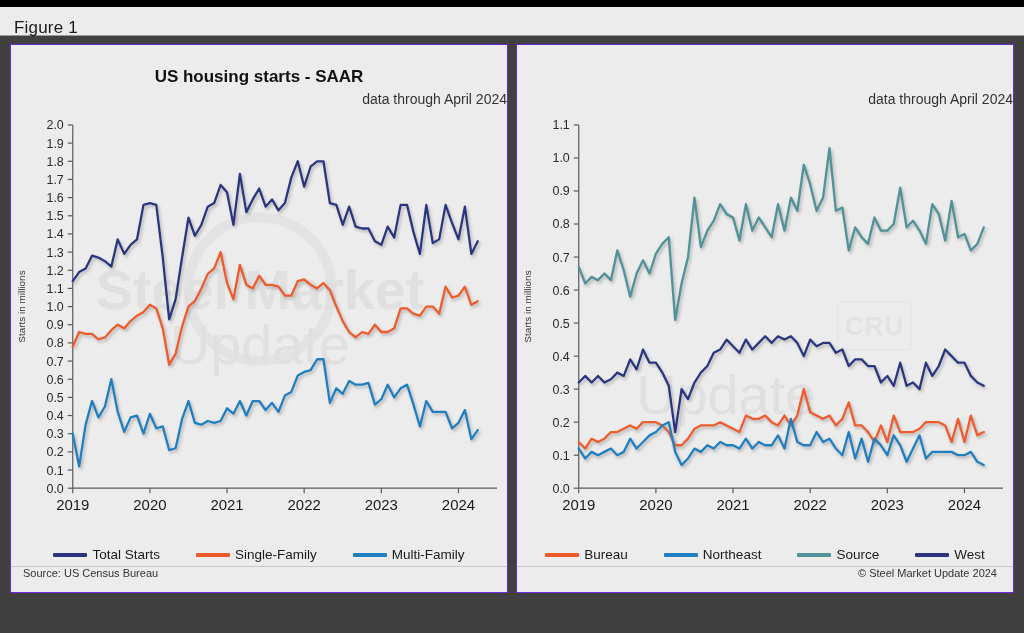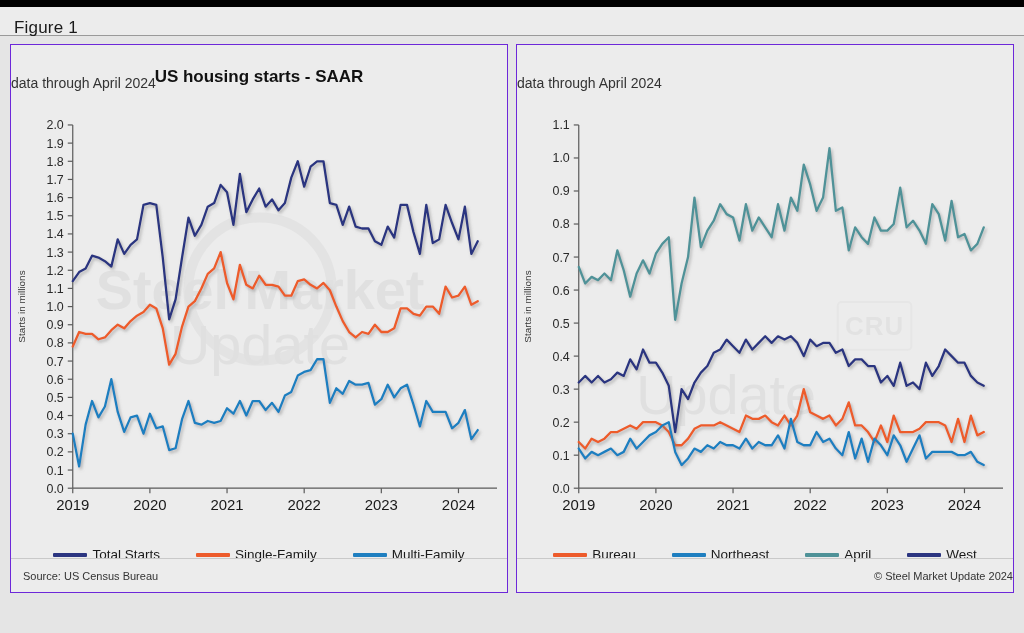--- a/index.html
+++ b/index.html
@@ -6,21 +6,21 @@
   * { box-sizing: border-box; }
   html, body {
     margin: 0; padding: 0;
     width: 1024px; height: 633px;
     background: #000;
     font-family: "Liberation Sans", sans-serif;
   }
   #page {
     position: relative;
     width: 1024px; height: 633px;
-    background: #e5e5e5;
+    background: #404040;
     overflow: hidden;
   }
   
   #top-strip {
     position: absolute; left: 0; top: 0; width: 1024px; height: 7px;
     background: #000000;
   }
   #fig-header {
     position: absolute; left: 0; top: 7px; width: 1024px; height: 29px;
     background: #ececec;
@@ -40,22 +40,22 @@
     flex: 1 1 0;
     background: #ececec;
     border: 1px solid #6d28d9;
   }
   .panel-title {
     position: absolute; left: 0; right: 0; top: 22px;
     text-align: center;
     font-size: 17px; font-weight: bold; color: #111;
   }
   .panel-sub {
-    position: absolute; left: 0; right: 0; top: 30px;
-    text-align: left;
+    position: absolute; left: 0; right: 0; top: 46px;
+    text-align: right;
     font-size: 14px; color: #333;
   }
   .plot-wrap {
     position: absolute; left: 0; top: 70px; right: 0; bottom: 62px;
   }
   .plot-wrap svg { display: block; width: 100%; height: 100%; }
   .axis-title {
     font-size: 10px; fill: #333;
   }
   .tick-label { font-size: 12.5px; fill: #2a2a2a; }
@@ -65,26 +65,26 @@
   .series { fill: none; stroke-width: 2.3; stroke-linejoin: round; stroke-linecap: round; }
   .legend {
     position: absolute; left: 0; right: 0; bottom: 30px;
     display: flex; justify-content: center; align-items: center;
     gap: 36px;
   }
   .legend-item { display: flex; align-items: center; gap: 5px; }
   .legend-swatch { width: 34px; height: 4px; border-radius: 1px; display: inline-block; }
   .legend-text { font-size: 13.5px; color: #1a1a1a; }
   .panel-foot {
-    position: absolute; left: 0; right: 0; bottom: 0; height: 34px;
+    position: absolute; left: 0; right: 0; bottom: 0; height: 26px;
     border-top: 1px solid #c9c9c9;
-    display: flex; align-items: center;
+    display: flex; 
   }
   .foot-left { padding-left: 12px; font-size: 11px; color: #333; }
-  .foot-right { margin-left: auto; padding-right: 0; font-size: 11px; color: #333; }
+  .foot-right { margin-left: auto; padding-right: 16px; font-size: 11px; color: #333; }
   .wm-text {
     font-size: 56px; font-weight: bold; fill: #e0e0e0;
     font-family: "Liberation Sans", sans-serif;
   }
   .wm-text-light { font-size: 56px; fill: #e0e0e0; }
   .wm-circle { fill: none; stroke: #e3e3e3; stroke-width: 10; }
   .wm-cru { font-size: 26px; fill: #e2e2e2; font-weight: bold; letter-spacing: 1px; }
   .wm-box { fill: none; stroke: #e6e6e6; stroke-width: 2; }
 </style>
 </head>
@@ -272,21 +272,21 @@
           <div class="legend-item">
             <span class="legend-swatch" style="background: rgb(237, 91, 43);"></span>
             <span class="legend-text">Bureau</span>
           </div>
           <div class="legend-item">
             <span class="legend-swatch" style="background: rgb(31, 127, 192);"></span>
             <span class="legend-text">Northeast</span>
           </div>
           <div class="legend-item">
             <span class="legend-swatch" style="background: rgb(79, 146, 152);"></span>
-            <span class="legend-text">April</span>
+            <span class="legend-text">Source</span>
           </div>
           <div class="legend-item">
             <span class="legend-swatch" style="background: rgb(43, 53, 128);"></span>
             <span class="legend-text">West</span>
           </div>
         </div>
 
       <div class="panel-foot">
         <div class="foot-right">© Steel Market Update 2024</div>
       </div>

